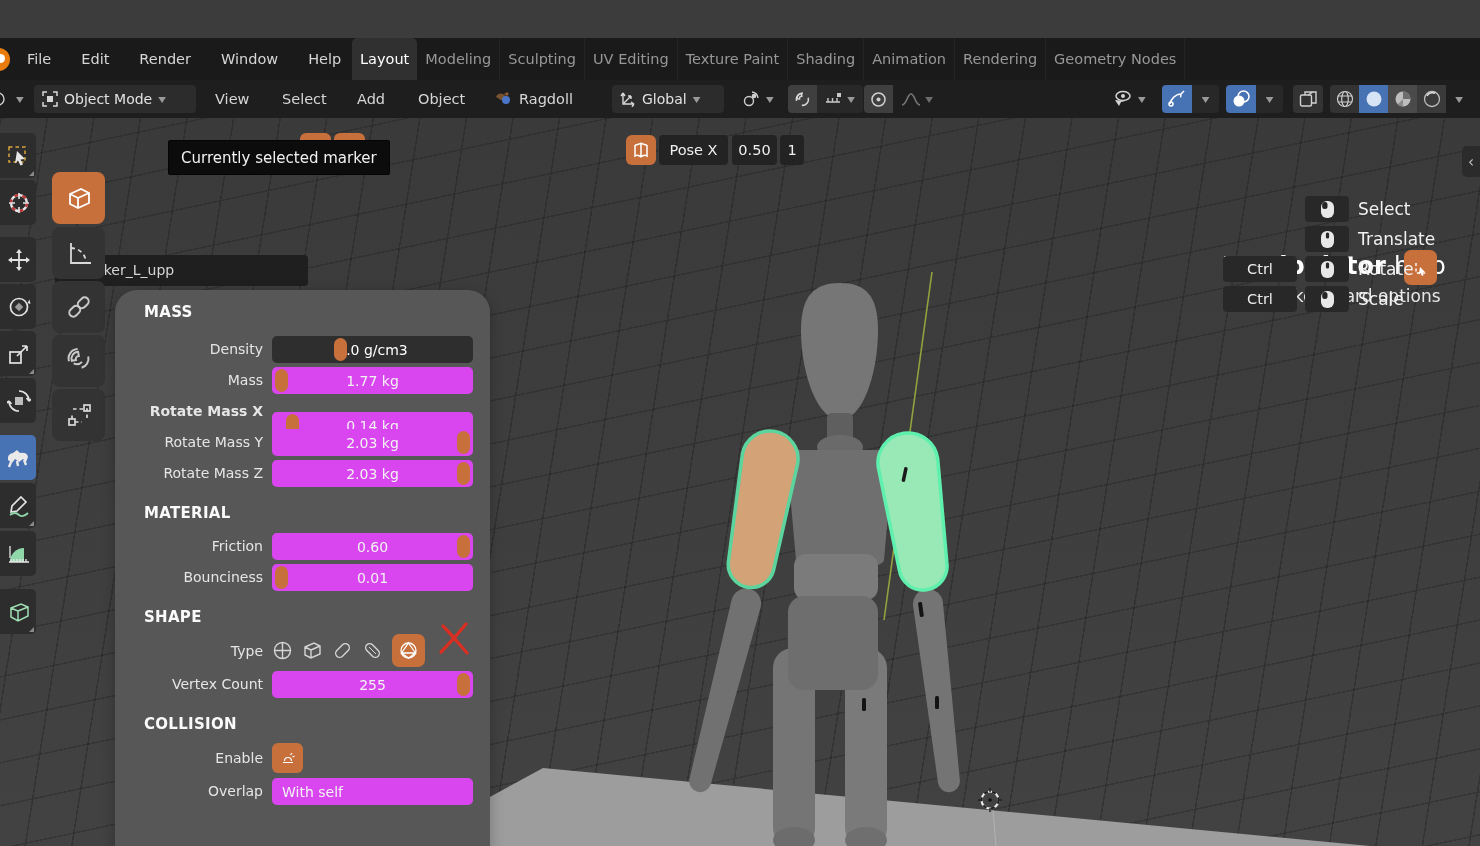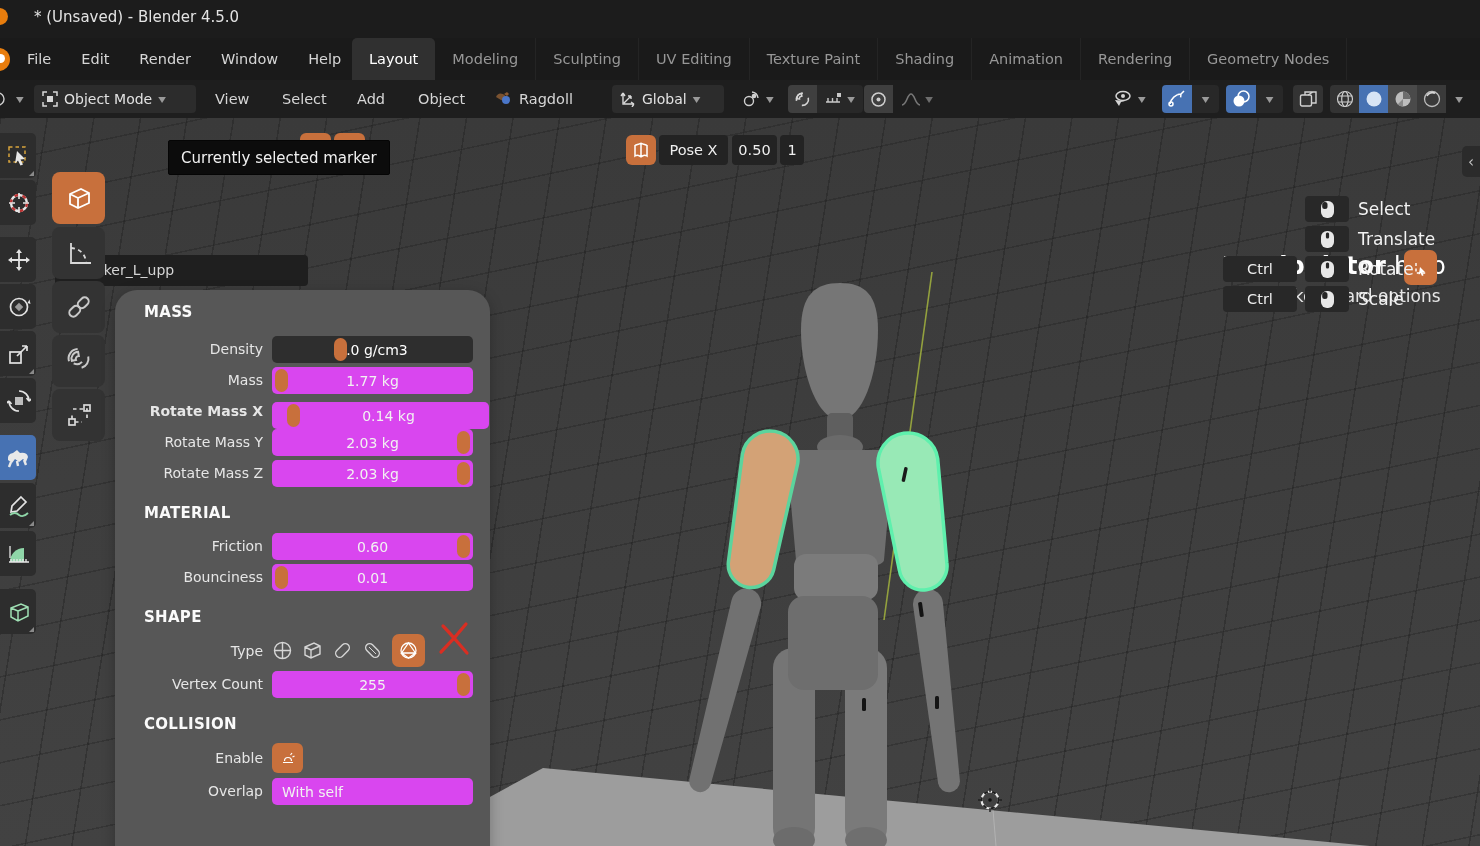--- a/index.html
+++ b/index.html
@@ -11,21 +11,21 @@
   .titlebar{left:0;top:0;width:1480px;height:38px;background:#1c1c1c;}
   .titlebar .logo{left:-9px;top:8px;width:17px;height:17px;border-radius:50%;background:#e87d0d;}
   .titlebar .title{left:34px;top:8px;font-size:15px;color:#e3e3e3;}
   
   .menubar{left:0;top:38px;width:1480px;height:42px;background:#1a1a1a;}
   .menubar .logo2{left:-13px;top:10px;width:23px;height:23px;border-radius:50%;background:#e87d0d;}
   .menubar .logo2 i{position:absolute;left:9px;top:6px;width:9px;height:9px;border-radius:50%;background:#fff;}
   .menus{left:12px;top:0;height:42px;display:flex;align-items:center;}
   .menus span{padding:0 15px;font-size:14.5px;color:#d6d6d6;cursor:default;}
   .tabs{left:352px;top:0;height:42px;display:flex;align-items:stretch;}
-  .tab{display:flex;align-items:center;padding:0 17px;font-size:14.5px;color:#979797;border-right:1px solid #242424;}
+  .tab{display:flex;align-items:center;padding:0 8px;font-size:14.5px;color:#979797;border-right:1px solid #242424;}
   .tab.active{background:#303030;color:#fff;border-radius:5px 5px 0 0;border-right:none;}
   
   .toolheader{left:0;top:80px;width:1480px;height:38px;background:#1e1e1e;}
   .hbtn{position:absolute;top:5px;height:28px;display:flex;align-items:center;gap:6px;
     background:#2c2c2c;border-radius:4px;padding:0 8px;font-size:14px;color:#e2e2e2;}
   .hmenu{position:absolute;top:0;height:38px;display:flex;align-items:center;font-size:14.5px;color:#d6d6d6;padding:0 10px;}
   .chev{font-size:10px;color:#9a9a9a;transform:scaleY(.8);}
   .seg{position:absolute;top:5px;height:28px;display:flex;border-radius:4px;overflow:hidden;}
   .seg .cell{display:flex;align-items:center;justify-content:center;height:28px;background:#282828;}
   .cell.on{background:#3f3f3f;}
@@ -81,24 +81,20 @@
     align-items:center;justify-content:center;font-size:14.5px;color:#ececec;text-align:center;}
   .hrow-label{position:absolute;left:1358px;font-size:17px;color:#f2f2f2;line-height:26px;}
   .collapse{left:1462px;top:146px;width:18px;height:31px;background:#2b2b2b;border-radius:5px 0 0 5px;
     display:flex;align-items:center;justify-content:center;color:#c5c5c5;font-size:15px;}
 </style>
 </head>
 <body>
 
 <div id="screen">
 
-  <div class="abs titlebar">
-    <div class="abs logo"></div>
-    <div class="abs title">* (Unsaved) - Blender 4.5.0</div>
-  </div>
 
   <div class="abs menubar">
     <div class="abs logo2">
         <i></i>
       </div>
     <div class="abs menus">
       <span>File</span>
       <span>Edit</span>
       <span>Render</span>
       <span>Window</span>
@@ -468,21 +464,21 @@
         <span>1.0 g/cm3</span>
         </div>
 
       <span class="plabel" style="top:77px;">Mass</span>
       <div class="pfield" style="top:77px;">
         <span class="handle" style="left:3px;"></span>
         <span>1.77 kg</span>
         </div>
 
       <span class="plabel" style="top:108px;font-weight:bold;">Rotate Mass X</span>
-      <div class="pfield" style="top:112px;padding-left:16px;">
+      <div class="pfield" style="top:122px;">
         <span class="handle" style="left:7%;"></span>
         <span>0.14 kg</span>
         </div>
 
       <span class="plabel" style="top:139px;">Rotate Mass Y</span>
       <div class="pfield" style="top:139px;">
         <span class="handle" style="right:3px;"></span>
         <span>2.03 kg</span>
         </div>
 

